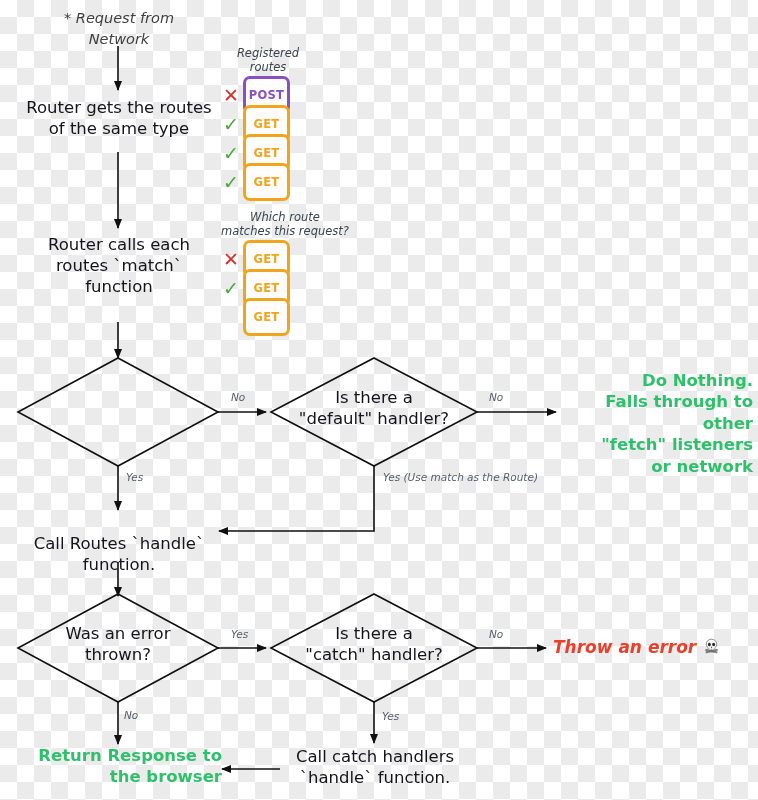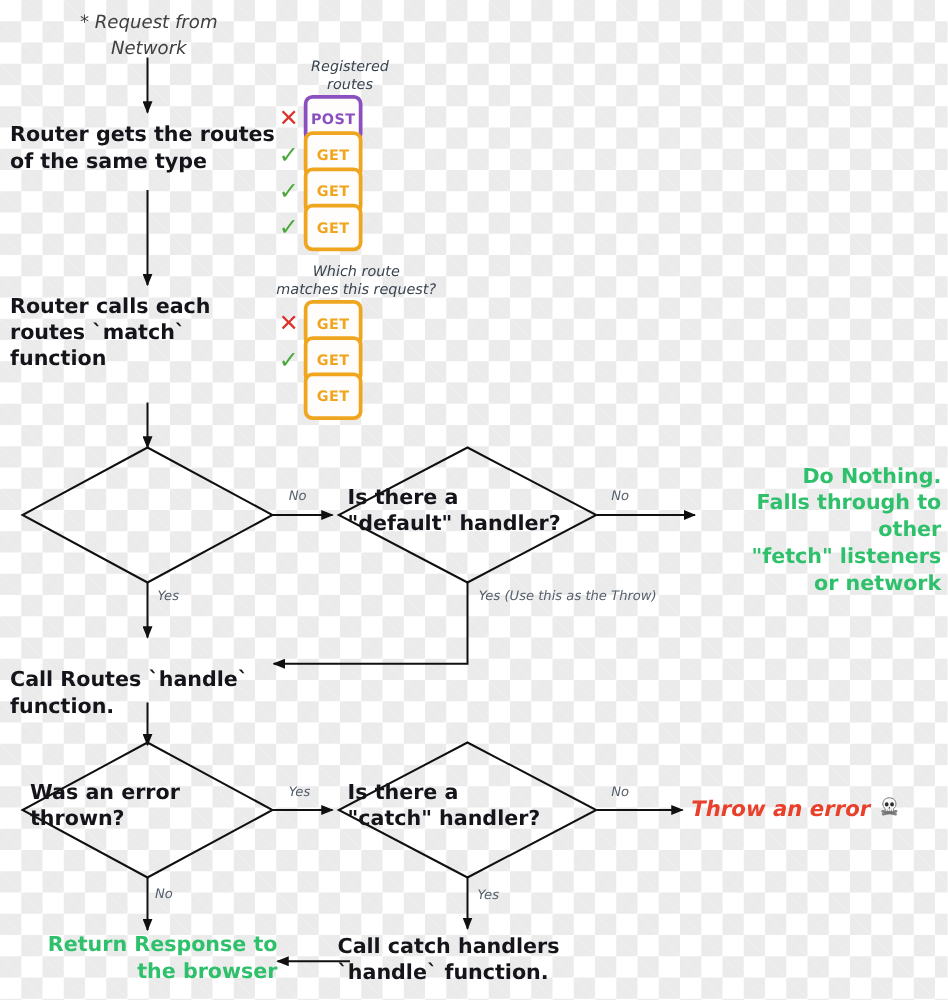--- a/index.html
+++ b/index.html
@@ -27,25 +27,24 @@
   }
   .lines {
     position: absolute;
     left: 0; top: 0;
     width: 758px;
     height: 800px;
     pointer-events: none;
   }
   .node {
     position: absolute;
-    text-align: left;
+    text-align: center;
     color: #101015;
     line-height: 1.28;
     white-space: pre-line;
-    font-weight: bold;
   }
   .proc {
     font-size: 16.5px;
     font-family: "DejaVu Sans", sans-serif;
     color: #14141a;
   }
   .diamond-label {
     font-size: 16.5px;
     color: #14141a;
     line-height: 1.3;
@@ -211,21 +210,21 @@
 
   <div class="node diamond-label" style="left:278px; top:623px; width:192px;">Is there a
 "catch" handler?</div>
 
   <div class="edge-label" style="left:231px; top:391px;">No</div>
 
   <div class="edge-label" style="left:126px; top:471px;">Yes</div>
 
   <div class="edge-label" style="left:489px; top:391px;">No</div>
 
-  <div class="edge-label" style="left:383px; top:471px;">Yes (Use this as the Throw)</div>
+  <div class="edge-label" style="left:383px; top:471px;">Yes (Use match as the Route)</div>
 
   <div class="edge-label" style="left:231px; top:628px;">Yes</div>
 
   <div class="edge-label" style="left:124px; top:709px;">No</div>
 
   <div class="edge-label" style="left:489px; top:628px;">No</div>
 
   <div class="edge-label" style="left:382px; top:710px;">Yes</div>
 
   <div class="terminal-green" style="left:557px; top:370px; width:196px; color:#2fc06c;">Do Nothing.
@@ -250,21 +249,21 @@
           <path d="M12 11.6l-1.1 2.2h2.2z" fill="#2b2b2b"></path>
           <g stroke="#6a6a6a" stroke-width="0.8">
             <line x1="9.6" y1="15.1" x2="9.6" y2="17.3"></line>
             <line x1="12" y1="15.1" x2="12" y2="17.3"></line>
             <line x1="14.4" y1="15.1" x2="14.4" y2="17.3"></line>
           </g>
         </svg></span>
   </div>
 
   <div class="badge-group" style="left:219px; top:46px;">
-    <div class="caption" style="position:relative; left:0; top:0; width:78px; margin-left:22px;">Registered
+    <div class="caption" style="position:relative; left:0; top:0; width:78px; margin-left:10px;">Registered
 routes</div>
     <div style="margin-top:7px;">
       <div class="badge-row">
         <span class="mark cross">✕</span>
         <span class="badge post">POST</span>
       </div>
       <div class="badge-row">
         <span class="mark check">✓</span>
         <span class="badge get">GET</span>
       </div>

